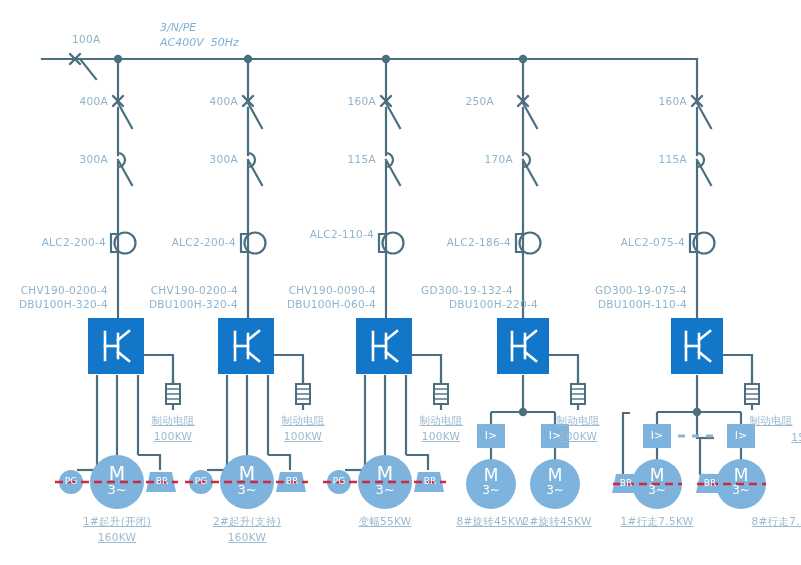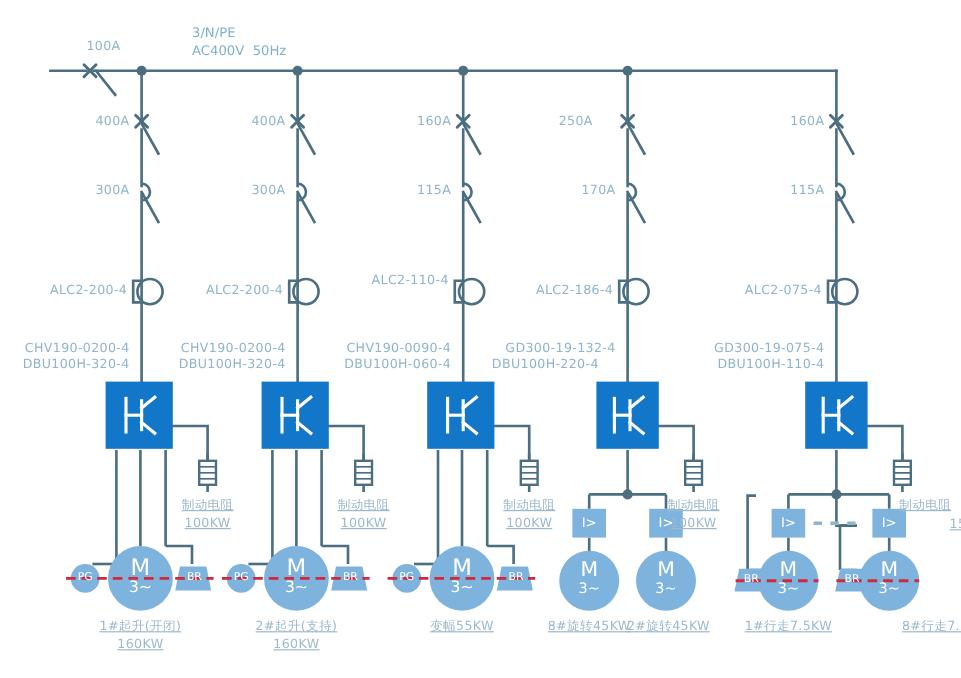--- a/index.html
+++ b/index.html
@@ -3,21 +3,21 @@
 <meta charset="utf-8">
 <style>
   html,body{margin:0;padding:0;background:#ffffff;}
   body{width:801px;height:565px;position:relative;overflow:hidden;
        font-family:"DejaVu Sans","Liberation Sans",sans-serif;}
   #sheet{position:absolute;inset:0;width:801px;height:565px;}
   .lbl{position:absolute;color:#8fb4cc;font-size:10.5px;letter-spacing:.3px;white-space:nowrap;}
   .lbl.r{transform:translateX(-100%);}
   .lbl.c{transform:translateX(-50%);text-align:center;}
   .lbl.cn{color:#9db9cc;text-decoration:underline;}
-  .hdr{position:absolute;color:#7fb0d4;font-size:11px;line-height:15px;white-space:pre;}
+  .hdr{position:absolute;color:#7fb0d4;font-size:11px;line-height:15px;white-space:pre;font-style:italic;}
   .drive{position:absolute;background:#1277c8;}
   .mtxt{position:absolute;color:#ffffff;font-size:19px;text-align:center;width:100%;}
   svg{position:absolute;left:0;top:0;overflow:visible;}
 </style>
 </head>
 <body>
 
 <div id="sheet">
 
   <div class="hdr" style="left:160px;top:20px;"><span>3/N/PE</span></div>
@@ -383,21 +383,21 @@
   <div class="lbl r" style="left:376px;top:284px;"><span>CHV190-0090-4</span></div>
   <div class="lbl r" style="left:376px;top:298px;"><span>DBU100H-060-4</span></div>
   <div class="lbl c cn" style="left:441px;top:414px;"><span>制动电阻</span></div>
   <div class="lbl c cn" style="left:441px;top:430px;"><span>100KW</span></div>
   <div class="lbl c cn" style="left:385px;top:515px;text-align:right;"><span>变幅55KW</span></div>
 
   <div class="lbl r" style="left:494px;top:95px;"><span>250A</span></div>
   <div class="lbl r" style="left:513px;top:153px;"><span>170A</span></div>
   <div class="lbl r" style="left:511px;top:236px;"><span>ALC2-186-4</span></div>
   <div class="lbl r" style="left:513px;top:284px;"><span>GD300-19-132-4</span></div>
-  <div class="lbl r" style="left:499px;top:298px;"><span>DBU100H-220-4</span></div>
+  <div class="lbl r" style="left:538px;top:298px;"><span>DBU100H-220-4</span></div>
   <div class="lbl c cn" style="left:578px;top:414px;"><span>制动电阻</span></div>
   <div class="lbl c cn" style="left:578px;top:430px;"><span>100KW</span></div>
   <div class="lbl c cn" style="left:491px;top:515px;"><span>8#旋转45KW</span></div>
   <div class="lbl c cn" style="left:557px;top:515px;"><span>2#旋转45KW</span></div>
 
   <div class="lbl r" style="left:687px;top:95px;"><span>160A</span></div>
   <div class="lbl r" style="left:687px;top:153px;"><span>115A</span></div>
   <div class="lbl r" style="left:685px;top:236px;"><span>ALC2-075-4</span></div>
   <div class="lbl r" style="left:687px;top:284px;"><span>GD300-19-075-4</span></div>
   <div class="lbl r" style="left:687px;top:298px;"><span>DBU100H-110-4</span></div>

